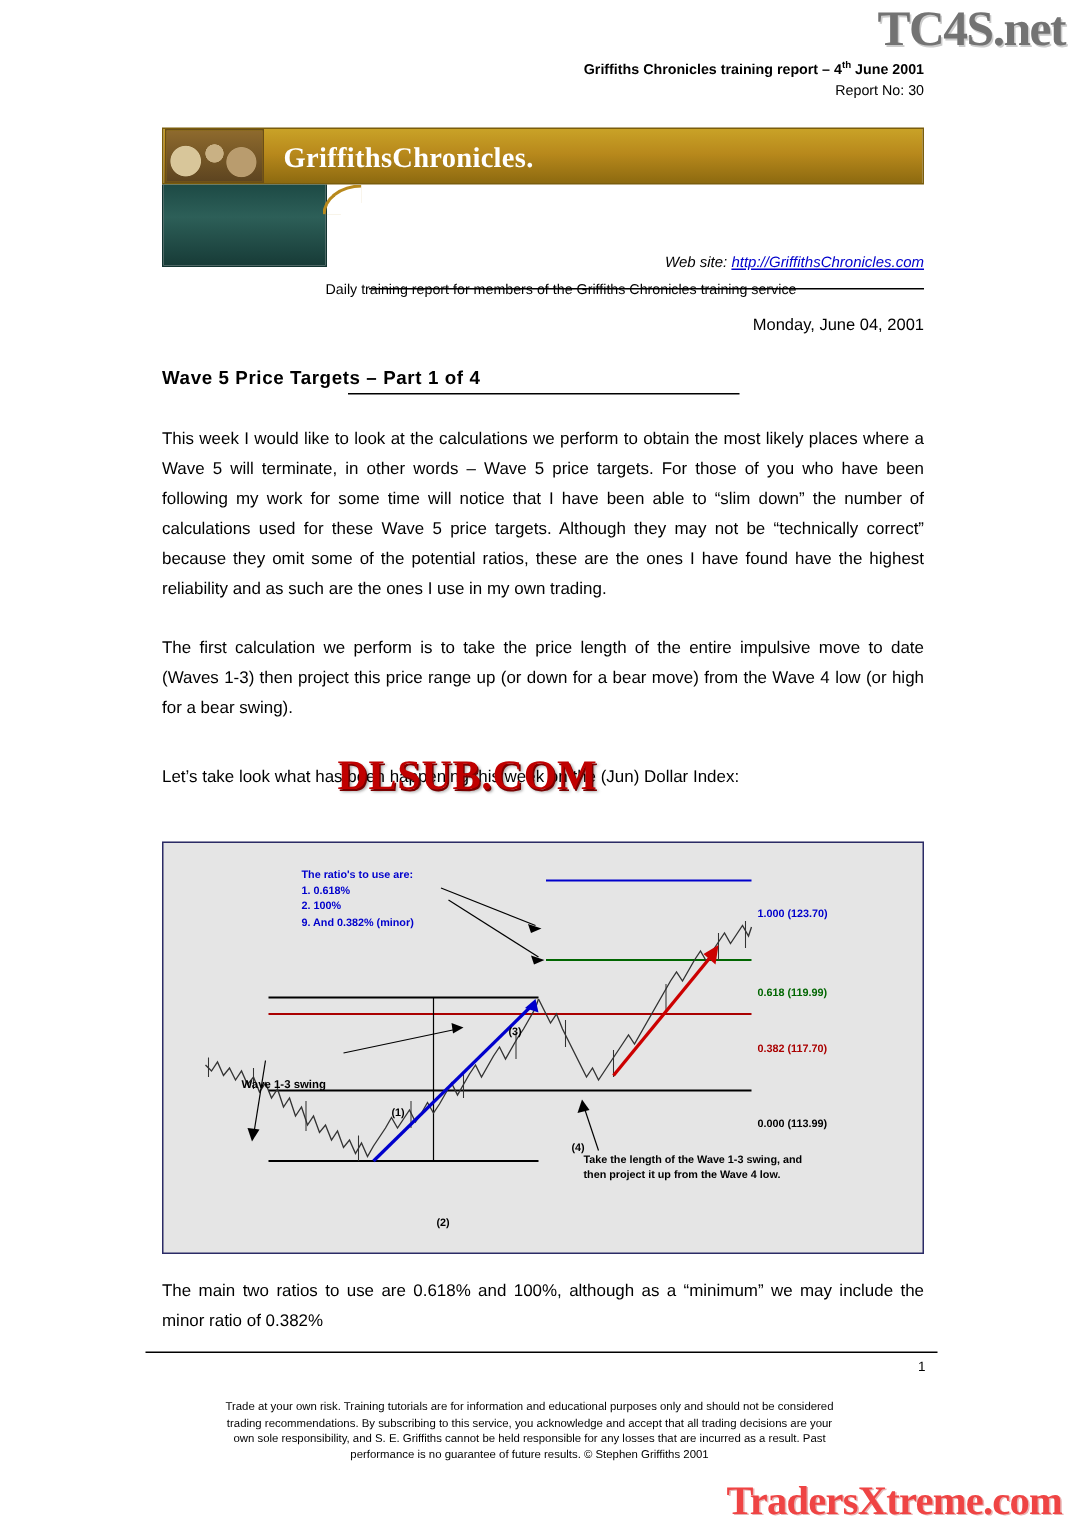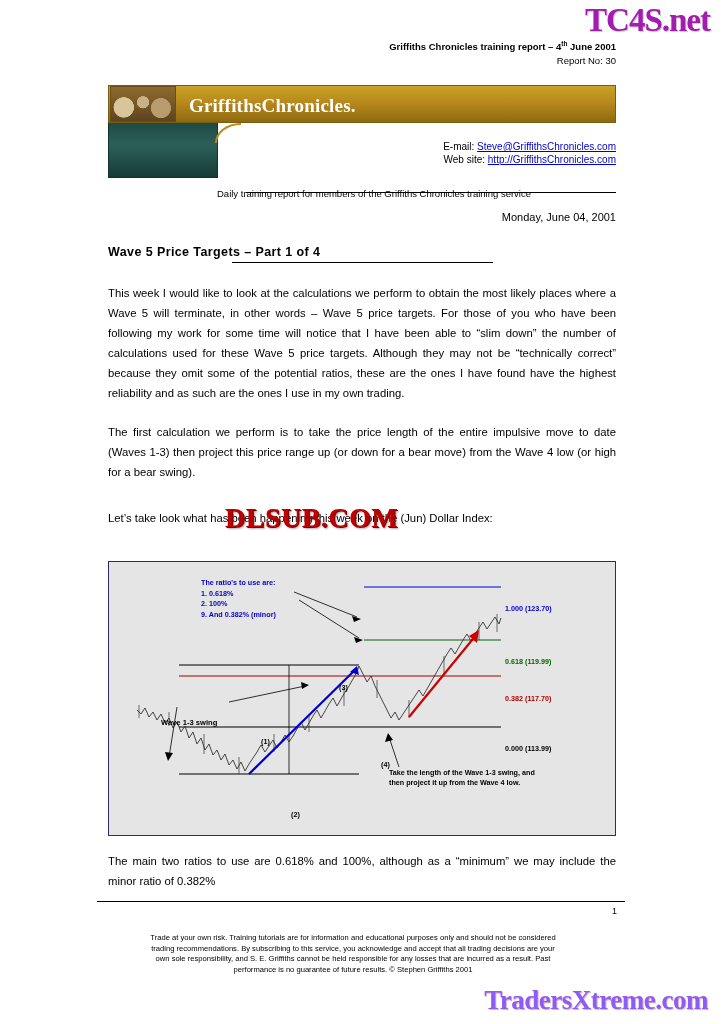--- a/index.html
+++ b/index.html
@@ -25,32 +25,32 @@
   }
 
   
   .wm-top {
     position: absolute;
     right: 14px;
     top: 2px;
     font-family: "Liberation Serif", serif;
     font-weight: bold;
     font-size: 33px;
-    color: #a21caf;
+    color: #737373;
     letter-spacing: -1px;
     text-shadow: 1px 1px 0 #cccccc;
   }
   .wm-bottom {
     position: absolute;
     right: 16px;
     bottom: 8px;
     font-family: "Liberation Serif", serif;
     font-weight: bold;
     font-size: 27px;
-    color: #8b5cf6;
+    color: #ef4444;
     letter-spacing: -0.5px;
     text-shadow: 1px 1px 0 #e8b3b3;
   }
 
   
   .hdr-line {
     position: absolute;
     left: 108px;
     top: 40px;
     width: 508px;
@@ -292,25 +292,21 @@
   <div class="hdr-line"><span>Griffiths Chronicles training report – 4</span><sup>th</sup><span> June 2001</span></div>
   <div class="hdr-report">Report No: 30</div>
 
   <div class="banner">
     <div class="banner-title">GriffithsChronicles.</div>
   </div>
   <div class="banner-photo"></div>
   <div class="banner-left-block"></div>
   <div class="banner-curve"></div>
 
-  <div class="contact" style="top:141px;">
-    <span class="lbl">E-mail:</span>
-    <span class="lnk">Steve@GriffithsChronicles.com</span>
-  </div>
-  <div class="contact" style="top:154px;">
+  <div class="contact" style="top:170px;font-style:italic;">
     <span class="lbl">Web site:</span>
     <span class="lnk">http://GriffithsChronicles.com</span>
   </div>
 
   <div class="daily-line">Daily training report for members of the Griffiths Chronicles training service</div>
   <div class="rule"></div>
 
   <div class="date-line">Monday, June 04, 2001</div>
 
   <div class="doc-title">Wave 5 Price Targets – Part 1 of 4</div>

